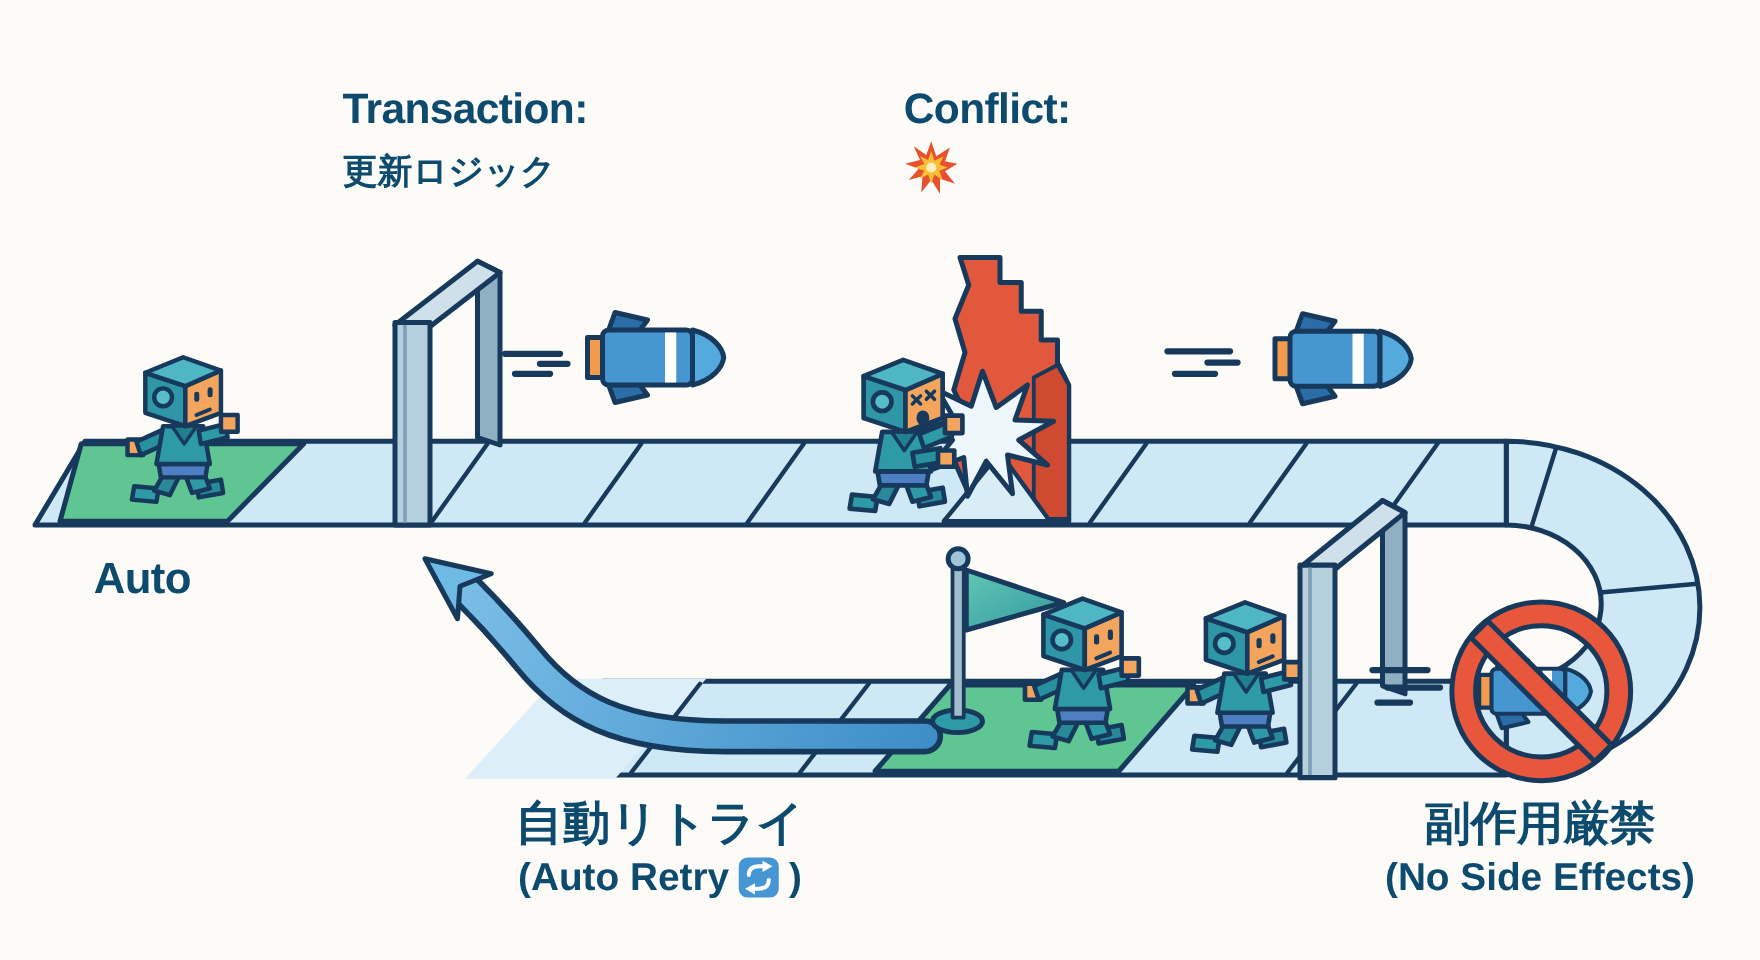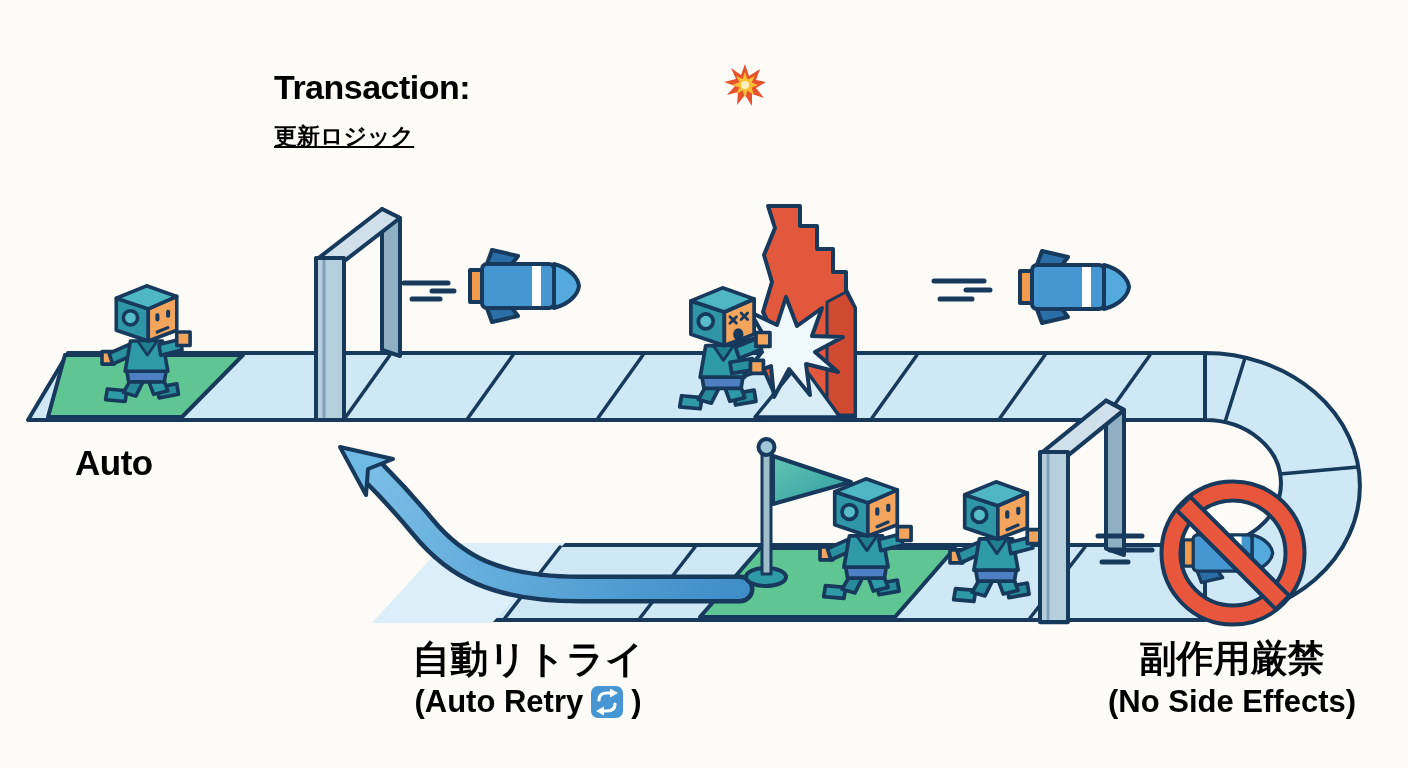--- a/index.html
+++ b/index.html
@@ -1,21 +1,21 @@
 <!DOCTYPE html>
 <html><head>
 <meta charset="utf-8">
 <style>
   html,body{margin:0;padding:0;background:#fcfbf7;}
   #stage{position:relative;width:1408px;height:768px;overflow:hidden;background:#fcfbf7;
          font-family:"Liberation Sans","DejaVu Sans",sans-serif;}
   #art{position:absolute;left:0;top:0;}
-  .label{position:absolute;color:#000000;font-weight:800;white-space:nowrap;}
+  .label{position:absolute;color:#0c4a6e;font-weight:800;white-space:nowrap;}
   .label .l1{font-size:34px;line-height:49px;letter-spacing:-0.5px;}
-  .label .l2{font-size:23px;line-height:49px;display:flex;align-items:center;gap:8px;text-decoration:underline;}
+  .label .l2{font-size:28px;line-height:49px;display:flex;align-items:center;gap:8px;}
   .centered{text-align:center;}
   .centered .big{font-size:38px;line-height:46px;}
   .centered .sub{font-size:31px;line-height:40px;display:flex;align-items:center;justify-content:center;gap:7px;}
   .inline-icon{display:inline-block;vertical-align:middle;}
 </style>
 </head>
 <body>
 
 <div id="stage">
 
@@ -185,20 +185,21 @@
     <rect x="1163" y="543.5" width="140" height="19" fill="#e8563c" stroke="#17395c" stroke-width="4" transform="rotate(45 1233 553)"></rect>
   </g>
 </svg>
 
 <div class="label" style="left:274px;top:63px;">
   <div class="l1">Transaction:</div>
   <div class="l2">更新ロジック</div>
 </div>
 
 <div class="label" style="left:723px;top:63px;">
+  <div class="l1">Conflict:</div>
   <div class="l2">
     <svg class="inline-icon" width="44" height="44" viewBox="0 0 44 44">
       <polygon fill="#e8512e" points="22,1 26,13 37,6 33,17 43,19 33,25 41,35 29,31 29,43 22,32 14,42 15,29 4,32 12,23 1,19 13,16 8,5 18,12"></polygon>
       <polygon fill="#f9bf35" points="22,9 24.5,16.5 32,13 28.5,19.5 35,22 28.5,24.5 31,32 24.5,27.5 22,35 19.5,27.5 13,31 16.5,24.5 9,22 16.5,19 13,13 19.5,16"></polygon>
       <circle cx="22" cy="22" r="4" fill="#fdeec2"></circle>
     </svg>
   </div>
 </div>
 
 <div class="label" style="left:75px;top:438px;">

